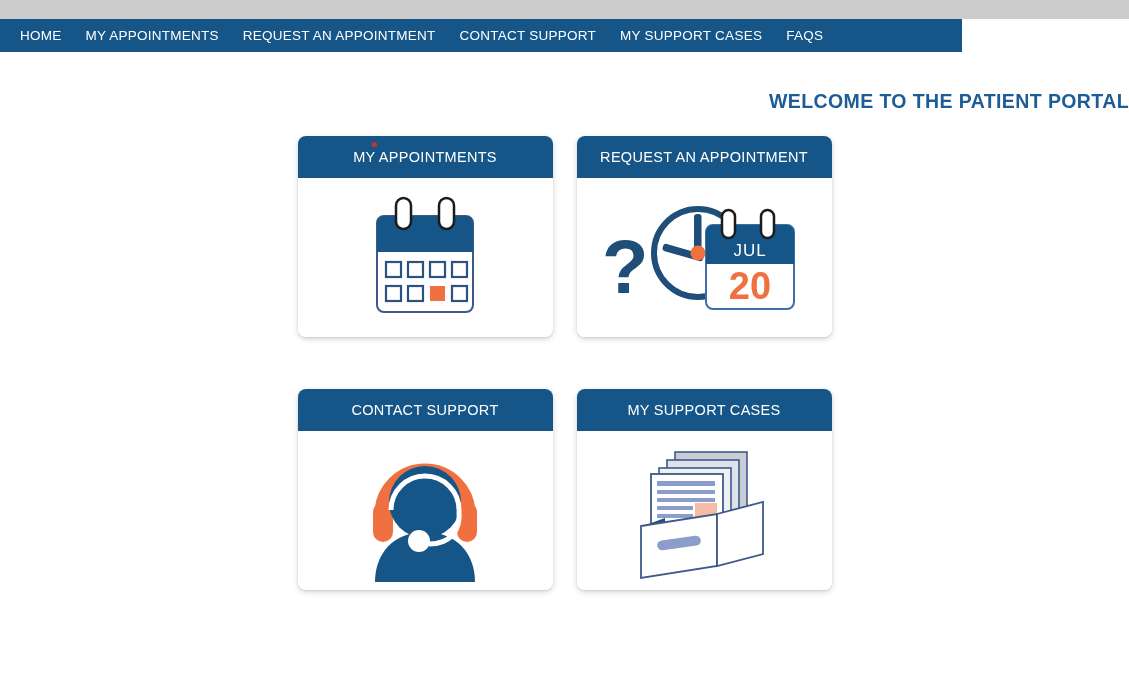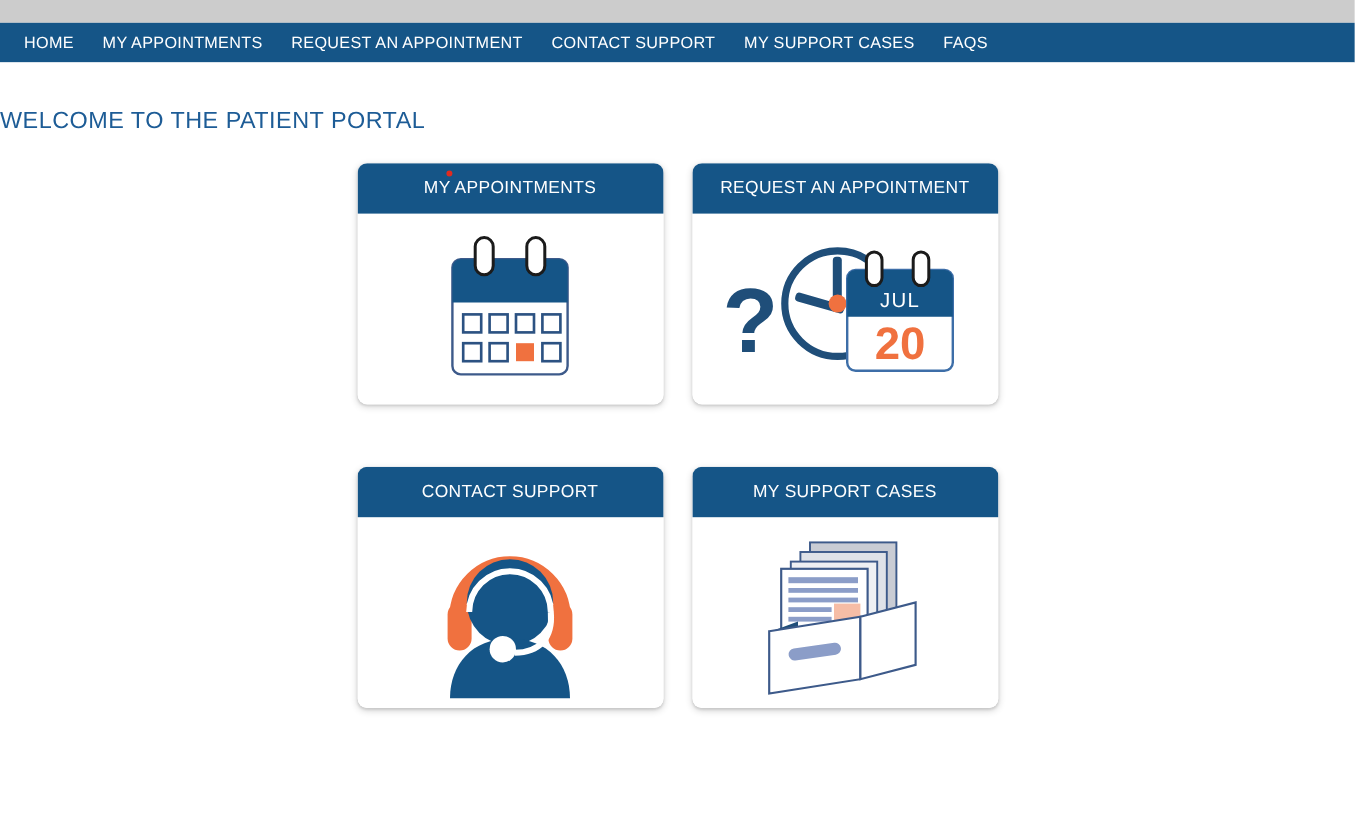--- a/index.html
+++ b/index.html
@@ -14,21 +14,21 @@
 
   
   .top-strip {
     width: 1129px;
     height: 19px;
     background: #cccccc;
   }
 
   
   .navbar {
-    width: 1129px;
+    width: 962px;
     height: 33px;
     background: #155587;
     display: flex;
     align-items: center;
     padding-left: 18px;
   }
   .nav-item {
     color: #ffffff;
     font-size: 13.5px;
     font-weight: 400;
@@ -44,24 +44,24 @@
 
   
   .page {
     width: 1129px;
     height: 638px;
     background: #ffffff;
     position: relative;
   }
 
   .page-title {
-    text-align: left;
+    text-align: right;
     color: #1d5c96;
     font-size: 19.5px;
-    font-weight: normal;
+    font-weight: bold;
     letter-spacing: 0.4px;
     text-transform: uppercase;
     padding-top: 38px;
   }
 
   
   .card-grid {
     width: 534px;
     margin: 0 auto;
     margin-top: 23px;

